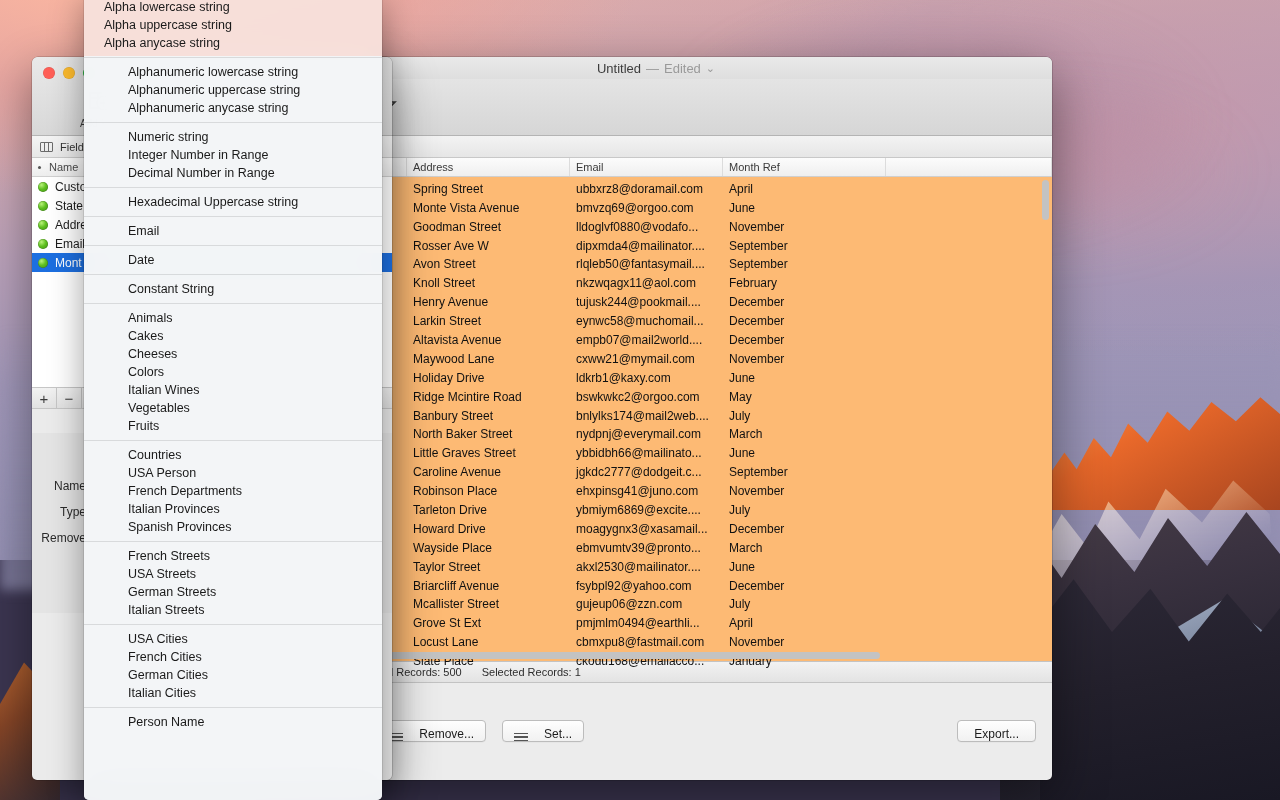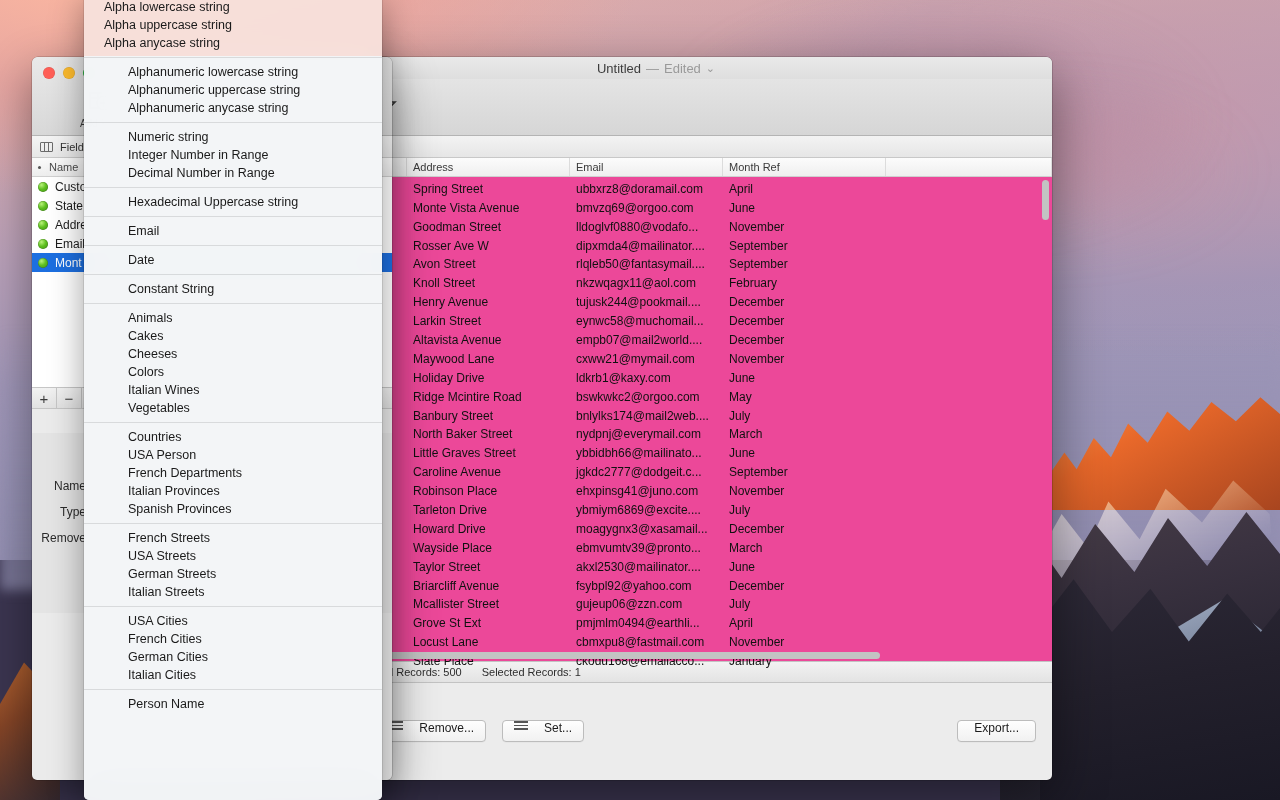--- a/index.html
+++ b/index.html
@@ -167,21 +167,21 @@
   .mw-tb-item .l { font-size:10px; color:#3a3a3a; margin-top:1px;}
 
   .tabstrip {
     height:22px; background:linear-gradient(180deg,#f3f3f3,#e6e6e6);
     border-bottom:1px solid #c8c8c8; display:flex; align-items:center; padding-left:12px; gap:9px;
     font-size:11px; color:#2f2f2f;
   }
   .ham { display:inline-flex; flex-direction:column; gap:2px; }
   .ham i { display:block; width:14px; height:1.5px; background:#555; }
 
-  .table-wrap { background:#ec4899; height:503px; position:relative; }
+  .table-wrap { background:#fdba74; height:503px; position:relative; }
   .thead { height:19px; display:flex; background:linear-gradient(180deg,#fcfcfc,#efefef);
            border-bottom:1px solid #cfcfcf; font-size:11px; color:#3a3a3a;}
   .thead div { padding-left:6px; display:flex; align-items:center; border-right:1px solid #dcdcdc;}
   .c1{width:147px;} .c2{width:163px;} .c3{width:153px;} .c4{width:163px;} .c5{flex:1;}
   .trow { height:18.9px; display:flex; font-size:12px; color:#111; align-items:flex-end;}
   .trow div { padding-left:6px; overflow:hidden; white-space:nowrap; text-overflow:ellipsis;}
   .vscroll { position:absolute; right:2px; top:22px; width:8px; height:478px; }
   .vthumb { width:7px; height:40px; border-radius:4px; background:#c3c3c3; }
   .hscroll { position:absolute; left:0; bottom:0; height:9px; width:100%;}
   .hthumb { position:absolute; left:128px; width:492px; height:7px; border-radius:4px; background:#c3c3c3;}
@@ -191,21 +191,21 @@
     border-top:1px solid #c3c3c3; border-bottom:1px solid #c3c3c3;
     display:flex; align-items:center; font-size:11px; color:#2d2d2d;
   }
   .sbtn { width:22px; height:21px; display:flex;align-items:center;justify-content:center;
           border-right:1px solid #cbcbcb; color:#3a3a3a; font-size:14px;}
   .okline { height:26px; display:flex; align-items:center; gap:8px; padding-left:12px; font-size:12px; background:#ececec;}
   .btnrow { height:44px; display:flex; align-items:center; padding:0 16px; gap:16px; background:#ececec;}
   .mbtn {
     height:22px; background:linear-gradient(180deg,#fefefe,#f1f1f1);
     border:1px solid #bcbcbc; border-radius:4px;
-    display:inline-flex; align-items:flex-start; gap:16px; padding:0 11px;
+    display:inline-flex; align-items:flex-end; gap:16px; padding:0 11px;
     font-size:12px; color:#1c1c1c;
     box-shadow: 0 0.5px 0 rgba(0,0,0,0.05);
   }
   .mbtn.right { margin-left:auto; }
 
   
   #type-menu {
     position:absolute; left:84px; top:-6px; width:298px; height:806px;
     border-radius:5px;
     background: rgba(246,246,248,0.93);
@@ -672,20 +672,23 @@
         </div>
         <div class="mitem">
           <span>Colors</span>
         </div>
         <div class="mitem">
           <span>Italian Wines</span>
         </div>
         <div class="mitem">
           <span>Vegetables</span>
         </div>
+        <div class="mitem">
+          <span>Fruits</span>
+        </div>
       </div>
       <div class="mgroup">
         <div class="mitem">
           <span>Countries</span>
         </div>
         <div class="mitem">
           <span>USA Person</span>
         </div>
         <div class="mitem">
           <span>French Departments</span>

